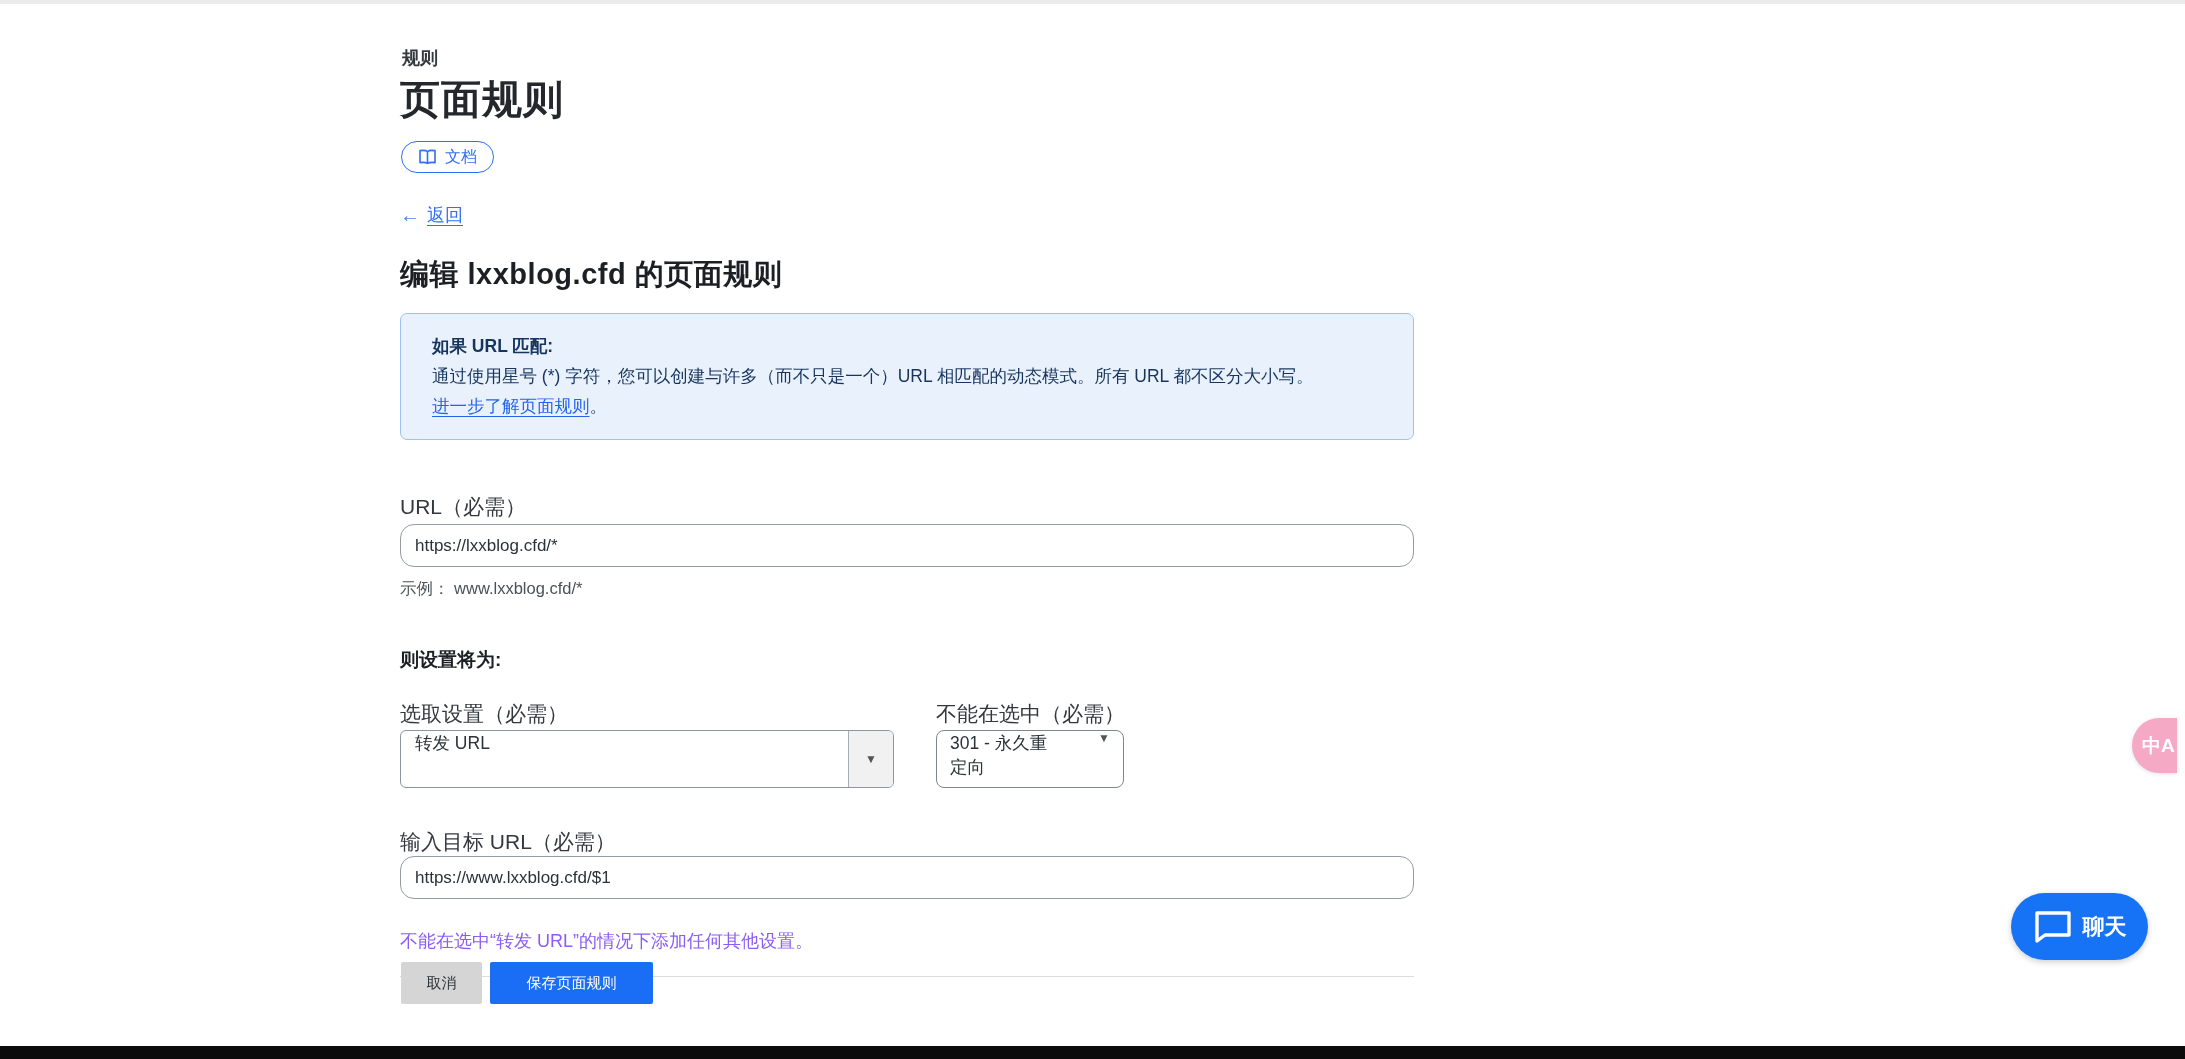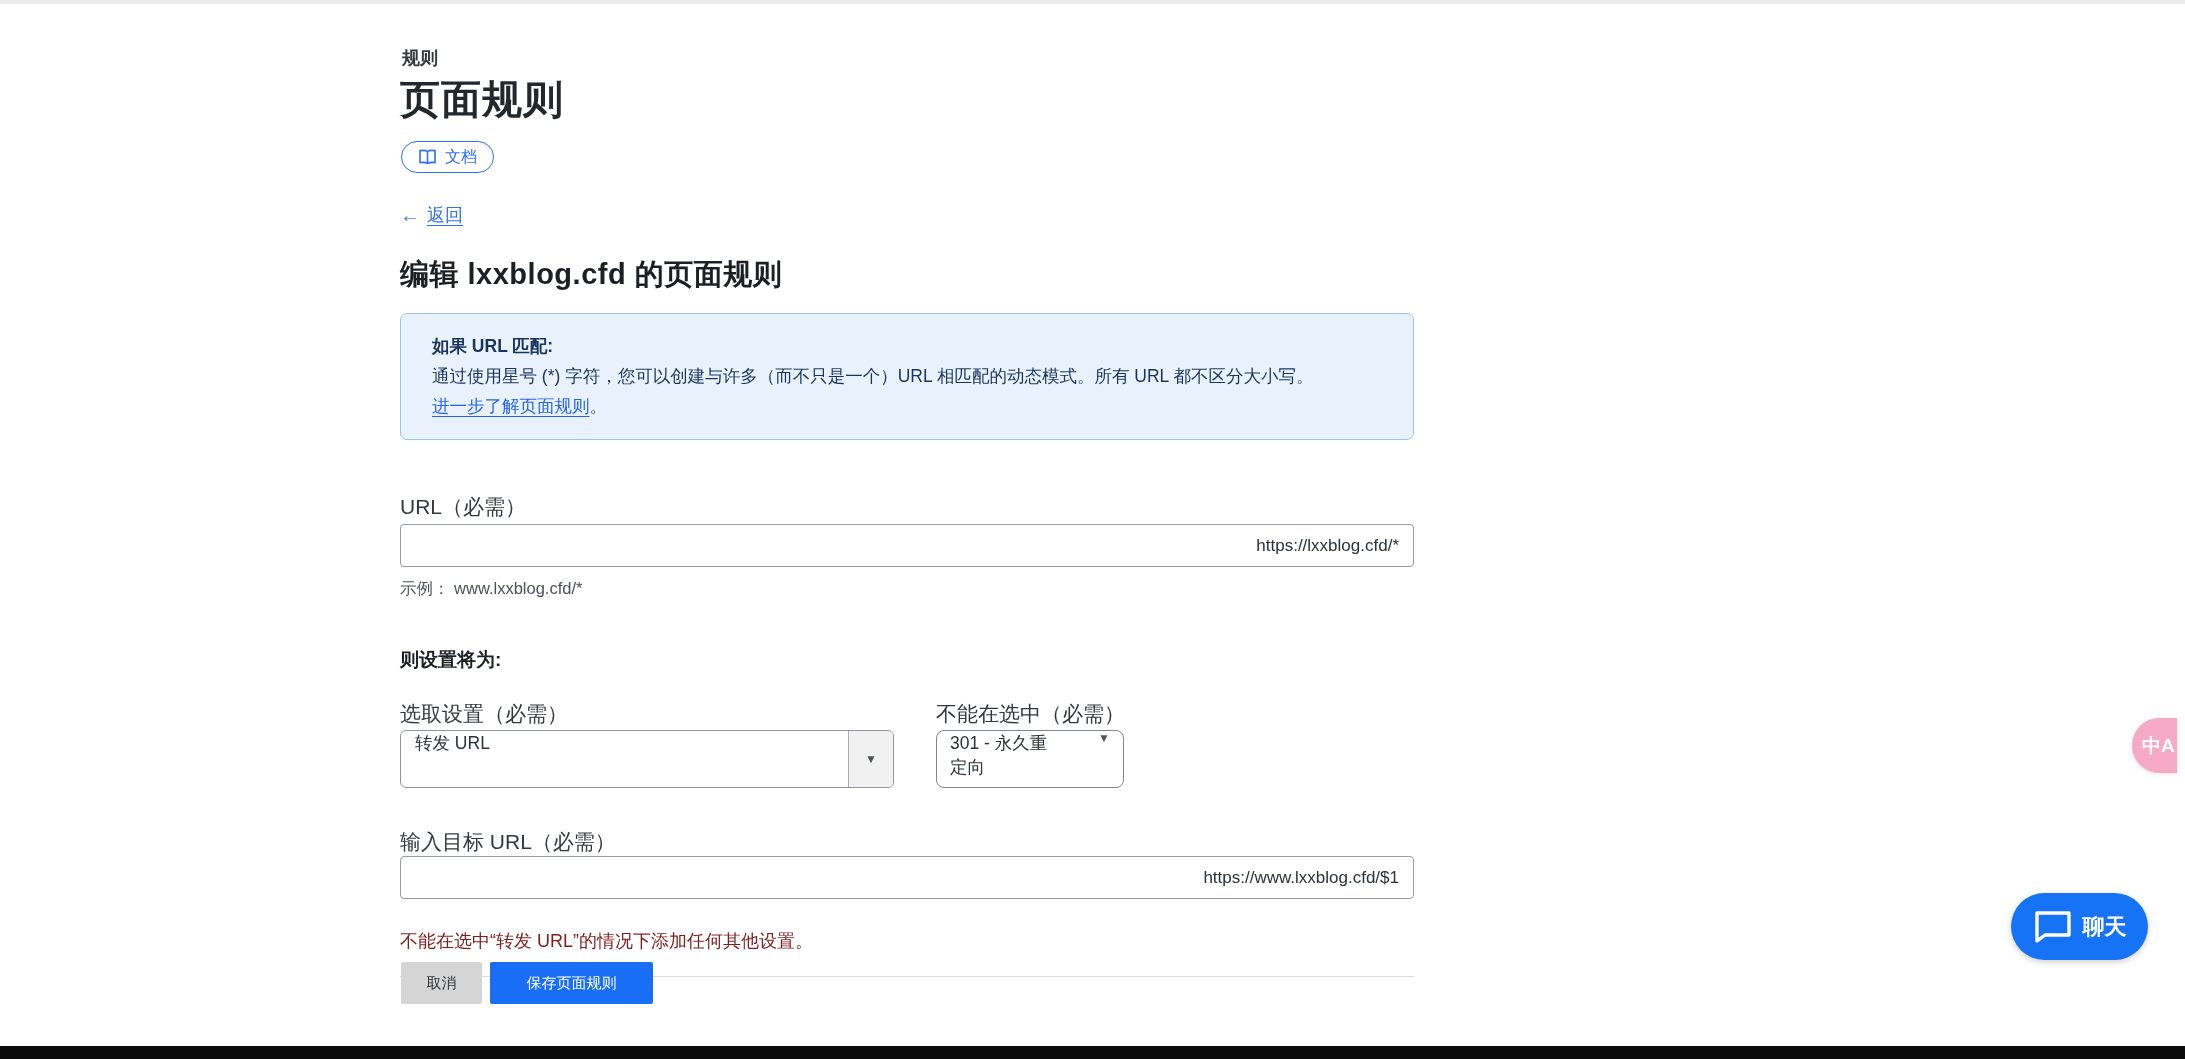--- a/index.html
+++ b/index.html
@@ -32,23 +32,23 @@
     color: #17345e; font-size: 17.5px; line-height: 30px;
   }
   .info-box .ib-title { font-weight: 800; }
   .info-box a { color: #2563eb; text-decoration: underline; text-underline-offset: 4px; cursor: pointer; }
 
   .field-label { font-size: 21px; color: #33383e; }
   .lbl-url { left: 400px; top: 493px; }
   .example { left: 400px; top: 578px; font-size: 16.5px; color: #4b5157; }
 
   .text-input {
-    left: 400px; width: 1014px; height: 43px; border: 1px solid #949ba3; border-radius: 4px;
+    left: 400px; width: 1014px; height: 43px; border: 1px solid #949ba3; border-radius: 14px;
     background: #fff; font-family: "Liberation Sans", "DejaVu Sans", sans-serif;
-    font-size: 17px; color: #2b3238; padding: 4px 14px; outline: none; display: block; text-align: right;
+    font-size: 17px; color: #2b3238; padding: 4px 14px; outline: none; display: block;
   }
   .input-url { top: 524px; }
   .input-target { top: 856px; }
 
   .settings-heading { left: 400px; top: 647px; font-size: 19px; font-weight: 800; color: #1c1f23; }
   .lbl-setting { left: 400px; top: 700px; text-align: right; }
   .lbl-status { left: 936px; top: 700px; }
 
   .select-box {
     top: 730px; height: 58px; border: 1px solid #8e959d; border-radius: 6px; background: #fff;
@@ -57,21 +57,21 @@
   .select-setting { left: 400px; width: 494px; }
   .select-setting .val { flex: 1; padding: 0 14px; }
   .select-setting .caret-cell {
     width: 45px; align-self: stretch; border-left: 1px solid #a6adb5; background: #f1f1f1;
     display: flex; align-items: center; justify-content: center;
   }
   .select-status { left: 936px; width: 188px; border-radius: 8px; border-color: #7e858d; justify-content: space-between; padding: 0 13px; }
   .caret { font-size: 12px; color: #4f565c; }
 
   .lbl-target { left: 400px; top: 828px; }
-  .note { left: 400px; top: 929px; font-size: 18px; color: #7f1d1d; }
+  .note { left: 400px; top: 929px; font-size: 18px; color: #8b5cf6; }
 
   .divider { left: 400px; top: 976px; width: 1014px; height: 1px; background: #dcdcdc; }
 
   .btn {
     top: 962px; height: 42px; border: none; border-radius: 2px; font-size: 15px;
     font-family: "Liberation Sans", "DejaVu Sans", sans-serif; cursor: pointer;
     display: inline-flex; align-items: center; justify-content: center;
   }
   .btn-cancel { left: 401px; width: 81px; background: #d5d5d5; color: #2e3338; }
   .btn-save { left: 490px; width: 163px; background: #1a6ef5; color: #ffffff; }

